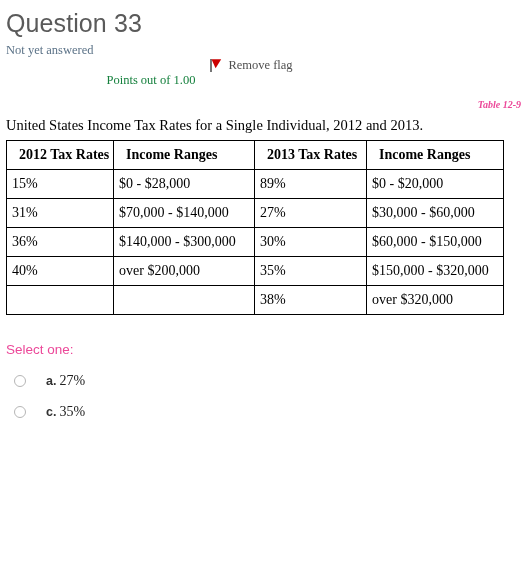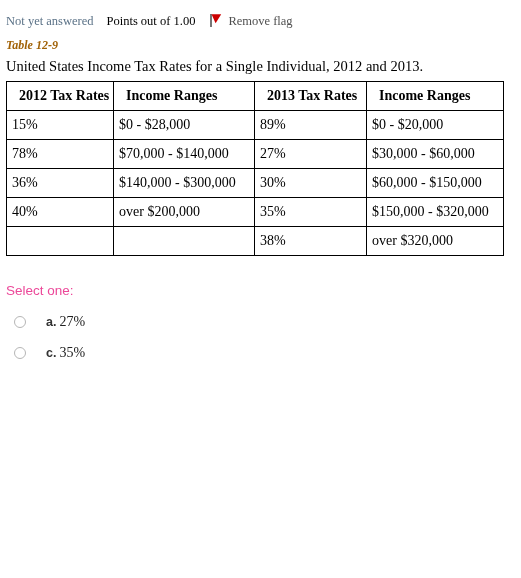--- a/index.html
+++ b/index.html
@@ -36,25 +36,24 @@
     margin: 0;
     letter-spacing: 0.1px;
   }
 
   .qstatus {
     margin-top: 5px;
     font-family: "Liberation Serif", serif;
     font-size: 12.5px;
     color: #5b7287;
     display: flex;
-    align-items: center;
     line-height: 14px;
   }
   .qstatus .state { color: #5b7287; }
-  .qstatus .grade { color: #000000; margin-left: 13px; }
+  .qstatus .grade { color: #15803d; margin-left: 13px; margin-top: 30px; }
   .flag-wrap {
     display: inline-flex;
     align-items: center;
     margin-left: 14px;
     cursor: pointer;
   }
   .flag-icon {
     display: inline-block;
     width: 14px;
     height: 15px;
@@ -67,23 +66,24 @@
     text-decoration: none;
   }
 
   
   .tablewrap {
     margin: 9px 0 0 6px;
   }
   .tbl-caption {
     font-weight: bold;
     font-style: italic;
-    font-size: 12px;
-    color: #a16207;
+    font-size: 10px;
+    color: #ec4899;
     line-height: 17px;
+    text-align: right;
   }
   .tbl-desc {
     font-size: 14.5px;
     color: #000;
     line-height: 18px;
     margin-top: 3px;
   }
 
   table.taxtable {
     border-collapse: collapse;
@@ -172,20 +172,21 @@
     color: #333;
     margin-right: 3px;
   }
 </style>
 </head>
 <body>
 
 <div class="page">
 
   <div class="qheader">
+    <div class="qtitle">Question 33</div>
     <div class="qstatus">
       <span class="state">Not yet answered</span>
       <span class="grade">Points out of 1.00</span>
       <span class="flag-wrap">
         <span class="flag-icon">
           <svg width="14" height="15" viewBox="0 0 14 15" xmlns="http://www.w3.org/2000/svg">
             <rect x="1.2" y="1" width="1.6" height="13" fill="#555555"></rect>
             <path d="M2.5 1.2 L12.2 1.2 L6.6 10.2 Z" fill="#cc0000"></path>
           </svg>
         </span>
@@ -214,21 +215,21 @@
         </tr>
       </thead>
       <tbody>
         <tr>
           <td>15%</td>
           <td class="range-cell">$0 - $28,000</td>
           <td>89%</td>
           <td class="range-cell">$0 - $20,000</td>
         </tr>
         <tr>
-          <td>78%</td>
+          <td>31%</td>
           <td class="range-cell">$70,000 - $140,000</td>
           <td>27%</td>
           <td class="range-cell">$30,000 - $60,000</td>
         </tr>
         <tr>
           <td>36%</td>
           <td class="range-cell">$140,000 - $300,000</td>
           <td>30%</td>
           <td class="range-cell">$60,000 - $150,000</td>
         </tr>

